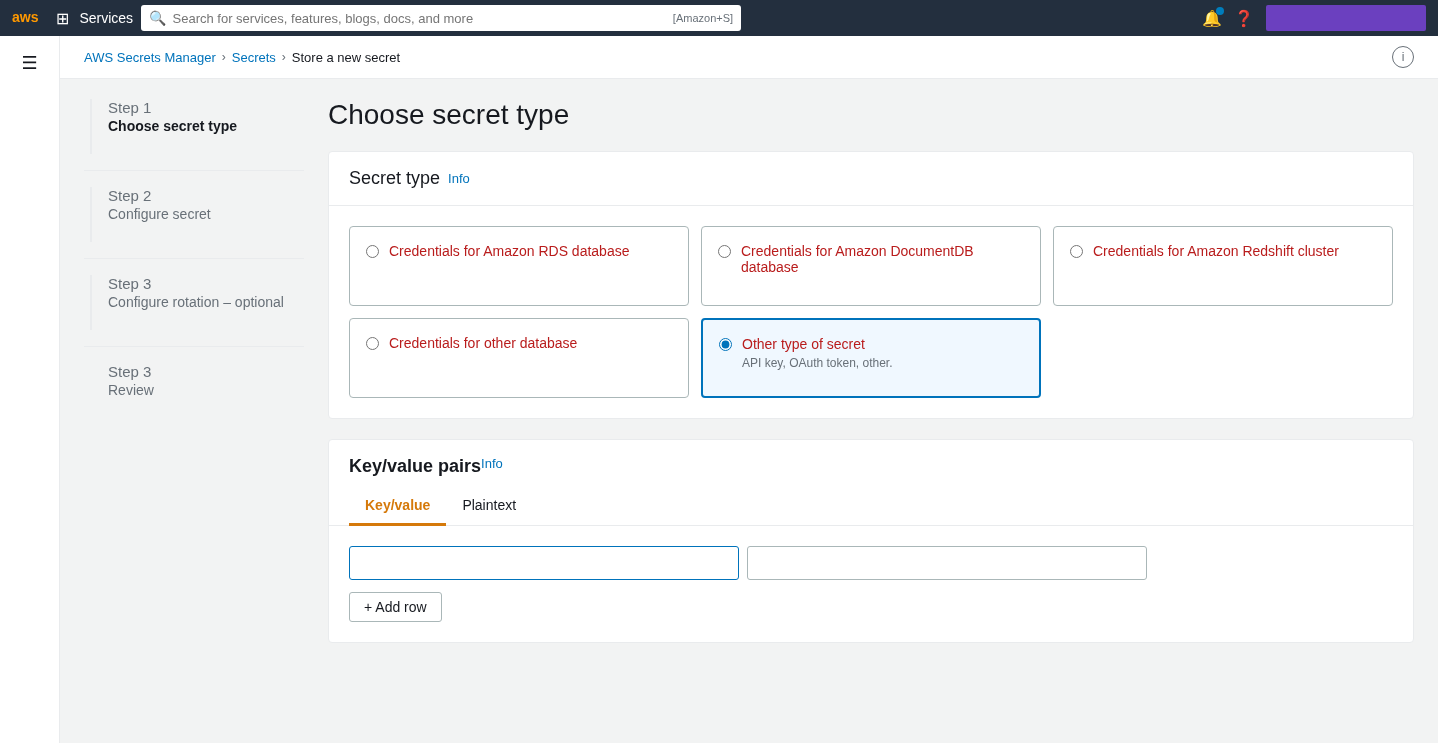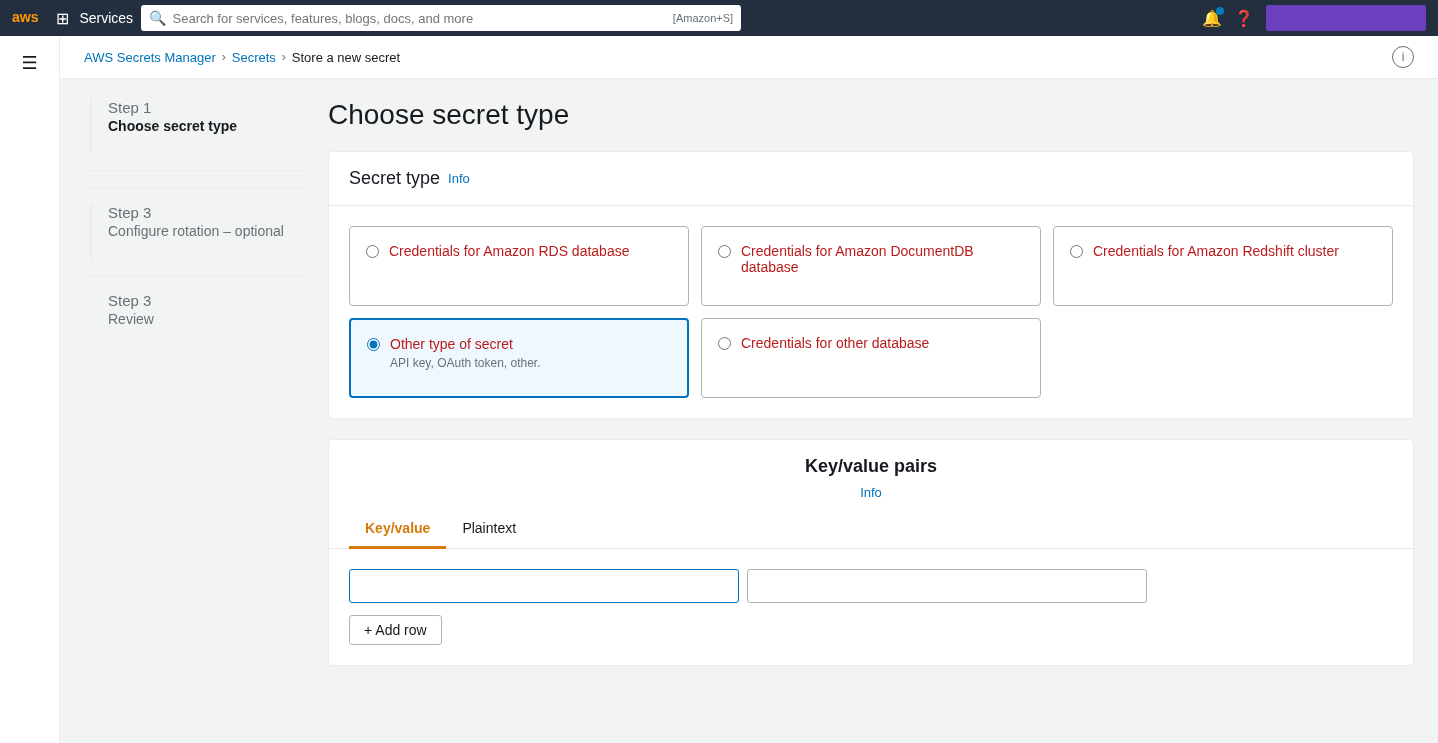--- a/index.html
+++ b/index.html
@@ -255,23 +255,20 @@
     .secret-option-subtext {
       font-size: 12px;
       color: #687078;
       margin-top: 4px;
     }
 
     
     .kv-section-header {
       padding: 16px 20px 0;
       display: flex;
-      align-items: center;
-      gap: 8px;
-      flex-direction: column;
     }
     .kv-title {
       font-size: 18px;
       font-weight: 700;
     }
     .tabs-bar {
       display: flex;
       border-bottom: 1px solid #e9ebed;
       padding: 0 20px;
       margin-top: 12px;
@@ -386,20 +383,24 @@
     </div>
 
     <div class="content-layout">
 
       <div class="steps-sidebar">
         <div class="step-item">
           <div class="step-num">Step 1</div>
           <div class="step-label">Choose secret type</div>
         </div>
         <hr class="step-divider">
+        <div class="step-item">
+          <div class="step-num">Step 2</div>
+          <div class="step-label-inactive">Configure secret</div>
+        </div>
         <hr class="step-divider">
         <div class="step-item">
           <div class="step-num">Step 3</div>
           <div class="step-label-inactive">Configure rotation – optional</div>
         </div>
         <hr class="step-divider">
         <div class="step-item">
           <div class="step-num">Step 3</div>
           <div class="step-label-inactive">Review</div>
         </div>
@@ -428,31 +429,31 @@
               </label>
 
               <label class="secret-option">
                 <input type="radio" name="secret-type" style="">
                 <span class="secret-option-text">Credentials for Amazon Redshift cluster</span>
               </label>
             </div>
 
             <div class="secret-type-grid-row2">
 
+              <label class="secret-option">
+                <input type="radio" name="secret-type" style="">
+                <span class="secret-option-text">Credentials for other database</span>
+              </label>
+
               <label class="secret-option selected">
                 <input type="radio" name="secret-type" checked="" style="">
                 <div>
                   <span class="secret-option-text">Other type of secret</span>
                   <div class="secret-option-subtext">API key, OAuth token, other.</div>
                 </div>
-              </label>
-
-              <label class="secret-option">
-                <input type="radio" name="secret-type" style="">
-                <span class="secret-option-text">Credentials for other database</span>
               </label>
 
               <div></div>
             </div>
           </div>
         </div>
 
         <div class="card">
           <div class="kv-section-header">
             <span class="kv-title">Key/value pairs</span>

